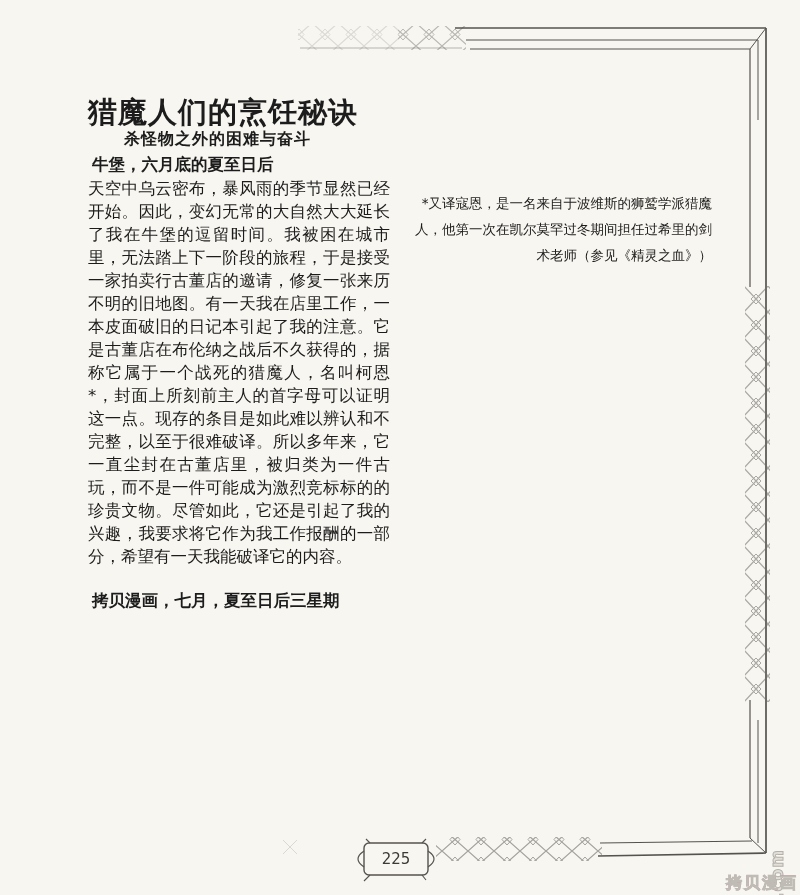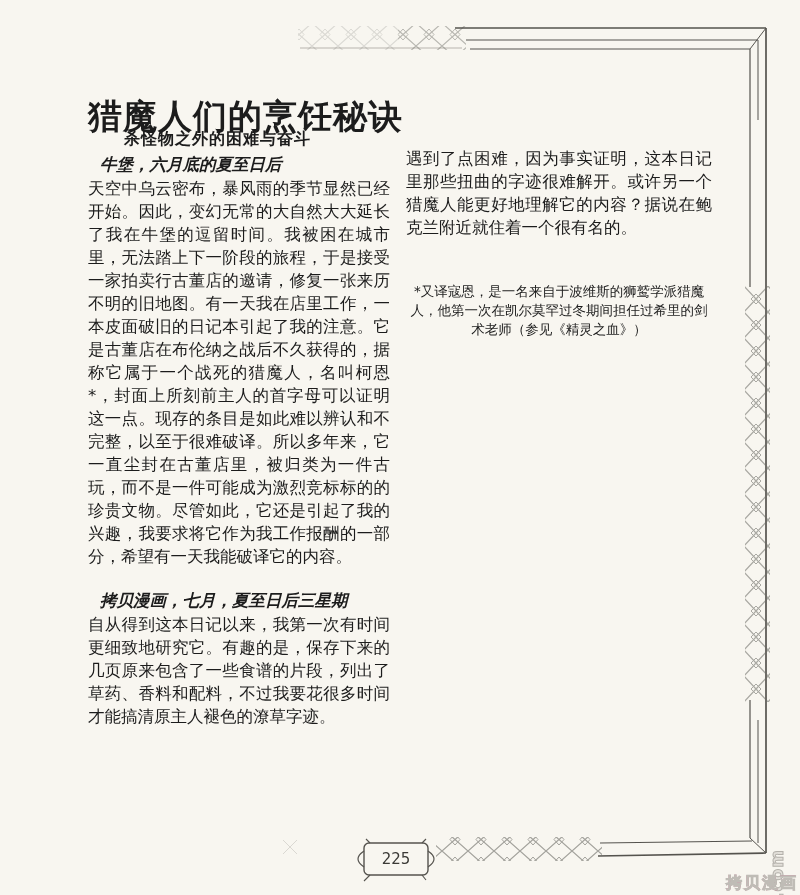--- a/index.html
+++ b/index.html
@@ -5,36 +5,36 @@
   html,body{margin:0;padding:0;}
   body{
     width:800px;height:895px;overflow:hidden;position:relative;
     background:#f8f6f0;
     font-family:"DejaVu Sans",sans-serif;
     color:#1c1c1c;
   }
   .frame{position:absolute;top:0;left:0;z-index:1;}
   .page-title{
     position:absolute;left:88px;top:78px;width:620px;
-    font-size:34px;font-weight:bold;letter-spacing:1px;line-height:30px;
+    font-size:29px;font-weight:bold;letter-spacing:1px;line-height:30px;
   }
   .page-subtitle{
     position:absolute;left:88px;top:114px;width:620px;
     font-size:16px;font-weight:bold;letter-spacing:1px;line-height:24px;margin-left:36px;
   }
   .col{position:absolute;z-index:2;font-size:16.5px;line-height:23px;text-align:justify;}
   .col-left{left:88px;top:153px;width:302px;}
   .col-right{left:406px;top:147px;width:306px;}
   .sec{margin:0 0 21px 0;}
   .sec-heading{
-    font-weight:bold;font-style:italic;margin:0 0 1px 12px;
+    font-weight:bold;margin:0 0 1px 4px;
   }
   .sec-body{margin:0;}
   .footnote{
-    margin-top:43px;font-size:13.5px;line-height:19px;text-align:center;
+    margin-top:43px;font-size:13.5px;line-height:26px;text-align:right;
   }
   .wm-v{
     position:absolute;right:10px;bottom:46px;z-index:3;
     transform:rotate(-90deg);transform-origin:100% 100%;
     white-space:nowrap;font-weight:800;font-size:31px;
     color:#e2dfd9;-webkit-text-stroke:1.5px #b4b1ab;letter-spacing:1px;
   }
   .wm-v .suffix{font-size:17px;-webkit-text-stroke:1px #b4b1ab;}
   .wm-c{
     position:absolute;right:2px;bottom:1px;z-index:3;
@@ -93,28 +93,24 @@
 <h1 class="page-title">猎魔人们的烹饪秘诀</h1>
 <h2 class="page-subtitle">杀怪物之外的困难与奋斗</h2>
 
 <div class="col col-left">
   <div class="sec">
     <p class="sec-heading">牛堡，六月底的夏至日后</p>
     <p class="sec-body">天空中乌云密布，暴风雨的季节显然已经开始。因此，变幻无常的大自然大大延长了我在牛堡的逗留时间。我被困在城市里，无法踏上下一阶段的旅程，于是接受一家拍卖行古董店的邀请，修复一张来历不明的旧地图。有一天我在店里工作，一本皮面破旧的日记本引起了我的注意。它是古董店在布伦纳之战后不久获得的，据称它属于一个战死的猎魔人，名叫柯恩*，封面上所刻前主人的首字母可以证明这一点。现存的条目是如此难以辨认和不完整，以至于很难破译。所以多年来，它一直尘封在古董店里，被归类为一件古玩，而不是一件可能成为激烈竞标标的的珍贵文物。尽管如此，它还是引起了我的兴趣，我要求将它作为我工作报酬的一部分，希望有一天我能破译它的内容。</p>
   </div>
   <div class="sec">
     <p class="sec-heading">拷贝漫画，七月，夏至日后三星期</p>
-    <p class="sec-body">自从得到这本日记以来，我第一次有时间更细致地研究它。有趣的是，保存下来的几页原来包含了一些食谱的片段，列出了草药、香料和配料，不过我要花很多时间才能搞清原主人褪色的潦草字迹。</p>
   </div>
 </div>
 
 <div class="col col-right">
-  <div class="sec">
-    <p class="sec-body">遇到了点困难，因为事实证明，这本日记里那些扭曲的字迹很难解开。或许另一个猎魔人能更好地理解它的内容？据说在鲍克兰附近就住着一个很有名的。</p>
-  </div>
   <div class="sec">
   </div>
   <div class="sec">
   </div>
   <p class="footnote">*又译寇恩，是一名来自于波维斯的狮鹫学派猎魔人，他第一次在凯尔莫罕过冬期间担任过希里的剑术老师（参见《精灵之血》）</p>
 </div>
 
 <div class="wm-v"><span class="suffix">.com</span></div>
 <div class="wm-c">拷贝漫画</div>
 

